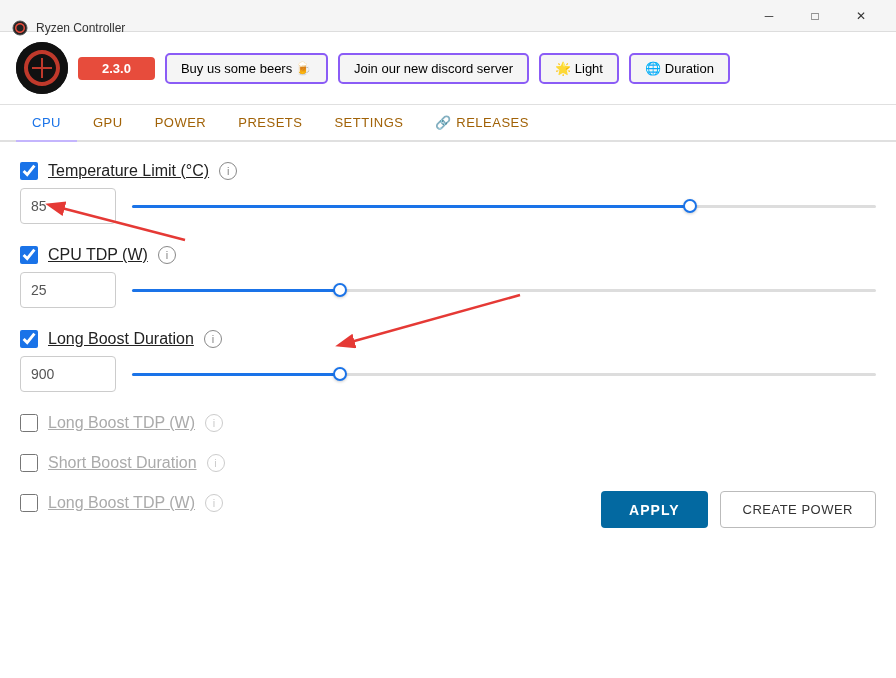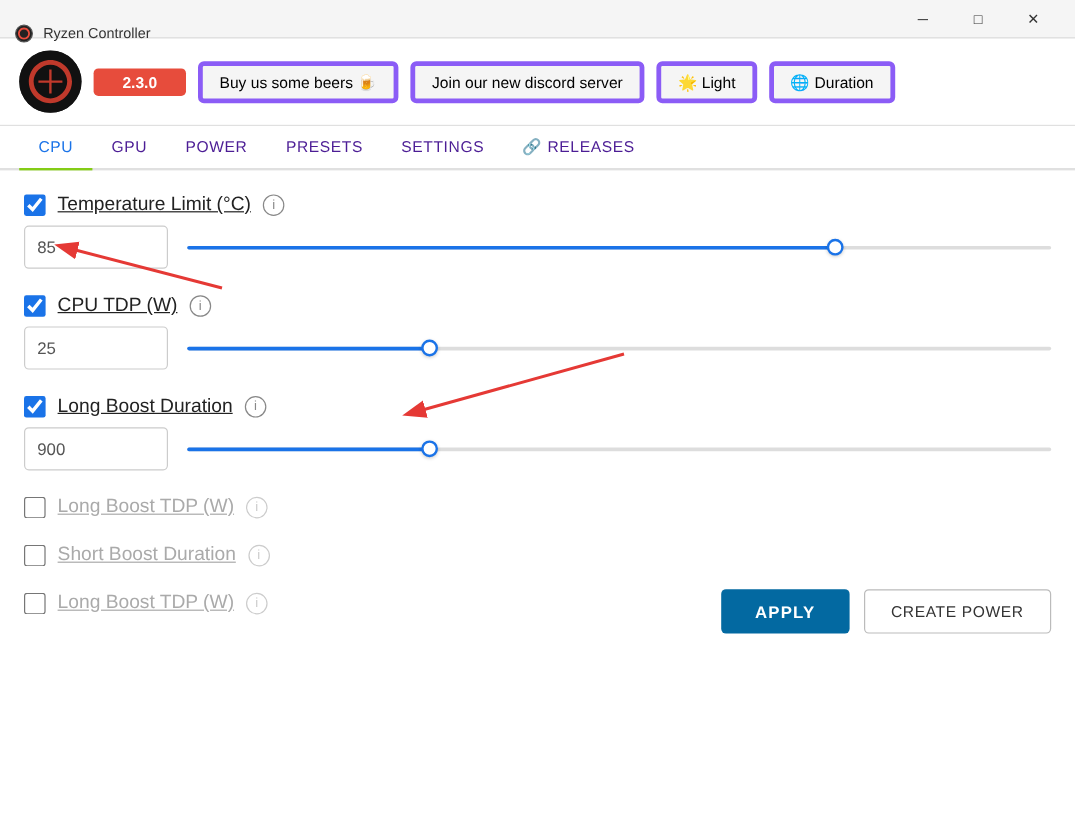--- a/index.html
+++ b/index.html
@@ -79,21 +79,21 @@
       background: #e74c3c;
       color: #fff;
       border-radius: 4px;
       padding: 4px 24px;
       font-size: 13px;
       font-weight: bold;
     }
     .header-btn {
       padding: 6px 14px;
       border-radius: 5px;
-      border: 4px solid #8b5cf6;
+      border: 2px solid #8b5cf6;
       background: #f5f5f5;
       cursor: pointer;
       font-size: 13px;
       display: flex;
       align-items: center;
       gap: 5px;
     }
     .btn-beer { font-size: 13px; }
     .btn-discord { font-size: 13px; }
     .btn-light { font-size: 13px; }
@@ -102,33 +102,33 @@
     
     .nav-tabs {
       display: flex;
       border-bottom: 2px solid #e0e0e0;
       padding: 0 16px;
     }
     .nav-tab {
       padding: 10px 16px;
       cursor: pointer;
       font-size: 13px;
-      color: #4c1d95;
+      color: #a16207;
       border-bottom: 2px solid transparent;
       margin-bottom: -2px;
       font-weight: 500;
       letter-spacing: 0.5px;
       text-transform: uppercase;
       display: flex;
       align-items: center;
       gap: 4px;
     }
     .nav-tab.active {
       color: #1a73e8;
-      border-bottom: 2px solid #84cc16;
+      border-bottom: 2px solid #c4b5fd;
     }
 
     
     .content {
       padding: 20px 20px 10px 20px;
     }
 
     
     .control-row {
       margin-bottom: 22px;
@@ -163,21 +163,21 @@
       color: #888;
       cursor: pointer;
       flex-shrink: 0;
     }
     .control-body {
       display: flex;
       align-items: center;
       gap: 16px;
     }
     .value-input {
-      width: 120px;
+      width: 96px;
       height: 36px;
       border: 1px solid #ccc;
       border-radius: 4px;
       padding: 0 10px;
       font-size: 14px;
       color: #555;
     }
     .slider-container {
       flex: 1;
       position: relative;

